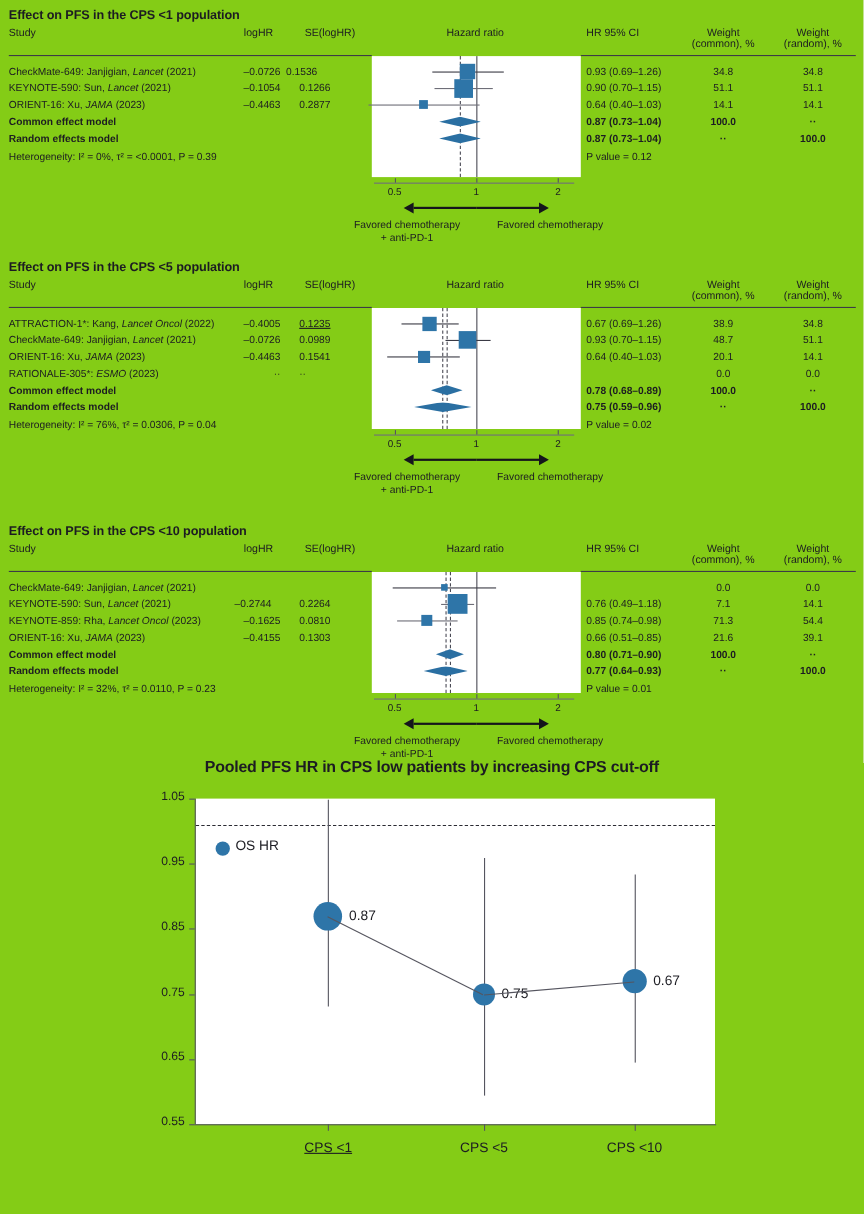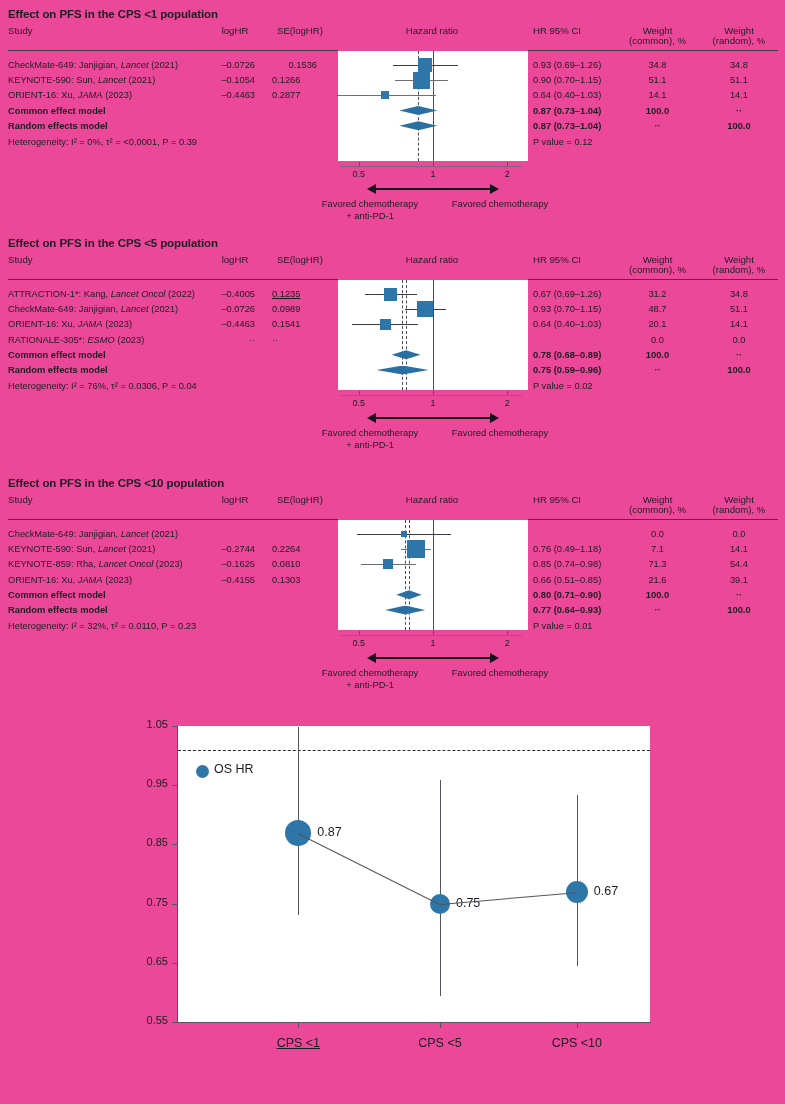--- a/index.html
+++ b/index.html
@@ -6,21 +6,21 @@
   html, body {
     margin: 0; padding: 0;
     background: #f4f4f8;
     font-family: "Liberation Sans", sans-serif;
     color: #1c1c22;
   }
   #page {
     position: relative;
     width: 785px;
     height: 1104px;
-    background: #ec4899;
+    background: #84cc16;
     overflow: hidden;
   }
 
   
   .panel { position: absolute; left: 0; width: 785px; }
   .panel-title {
     position: absolute; left: 8px; top: 0;
     font-size: 11.5px; font-weight: bold; letter-spacing: -0.1px;
     white-space: nowrap;
   }
@@ -143,21 +143,21 @@
         <div class="sqr" style="left: 80.2567px; top: 7px; width: 14px; height: 14px;"></div>
         <div class="ciline grey" style="left: 56.7904px; top: 29.2px; width: 53.236px;"></div>
         <div class="sqr" style="left: 75.2404px; top: 20.7px; width: 17px; height: 17px;"></div>
         <div class="ciline grey" style="left: -3.22071px; top: 44.4px; width: 101.429px;"></div>
         <div class="sqr" style="left: 43.1807px; top: 40.4px; width: 8px; height: 8px;"></div>
         <div class="diamond" style="left: 61.2905px; top: 55.1px; width: 37.9543px; height: 9px; clip-path: polygon(0% 50%, 50% 0%, 100% 50%, 50% 100%);"></div>
         <div class="diamond" style="left: 61.2905px; top: 70.3px; width: 37.9543px; height: 9px; clip-path: polygon(0% 50%, 50% 0%, 100% 50%, 50% 100%);"></div>
       </div>
       <div class="rowtext" style="left: 8px; top: 52px;"><span>CheckMate-649: Janjigian, </span><i>Lancet</i><span> (2021)</span></div>
       <div class="rowtext" style="left: 205px; top: 52px; width: 50px; text-align: right;">–0.0726</div>
-      <div class="rowtext" style="left: 272px; top: 52px; width: 45px; text-align: right;">0.1536</div>
+      <div class="rowtext" style="left: 260px; top: 52px; width: 45px; text-align: left;">0.1536</div>
       <div class="rowtext" style="left: 533px; top: 52px;">0.93 (0.69–1.26)</div>
       <div class="rowtext" style="left: 620px; top: 52px; width: 75px; text-align: center;">34.8</div>
       <div class="rowtext" style="left: 700px; top: 52px; width: 78px; text-align: center;">34.8</div>
       <div class="rowtext" style="left: 8px; top: 67.2px;"><span>KEYNOTE-590: Sun, </span><i>Lancet</i><span> (2021)</span></div>
       <div class="rowtext" style="left: 205px; top: 67.2px; width: 50px; text-align: right;">–0.1054</div>
       <div class="rowtext" style="left: 272px; top: 67.2px; width: 45px; text-align: left;">0.1266</div>
       <div class="rowtext" style="left: 533px; top: 67.2px;">0.90 (0.70–1.15)</div>
       <div class="rowtext" style="left: 620px; top: 67.2px; width: 75px; text-align: center;">51.1</div>
       <div class="rowtext" style="left: 700px; top: 67.2px; width: 78px; text-align: center;">51.1</div>
       <div class="rowtext" style="left: 8px; top: 82.4px;"><span>ORIENT-16: Xu, </span><i>JAMA</i><span> (2023)</span></div>
@@ -218,21 +218,21 @@
         <div class="sqr" style="left: 79.2567px; top: 21.2px; width: 16px; height: 16px;"></div>
         <div class="ciline" style="left: 14.0731px; top: 44.4px; width: 66.0319px;"></div>
         <div class="sqr" style="left: 41.6807px; top: 38.9px; width: 11px; height: 11px;"></div>
         <div class="diamond" style="left: 53.6819px; top: 70.3px; width: 28.8604px; height: 9px; clip-path: polygon(0% 50%, 50% 0%, 100% 50%, 50% 100%);"></div>
         <div class="diamond" style="left: 38.4575px; top: 85.5px; width: 52.2038px; height: 9px; clip-path: polygon(0% 50%, 50% 0%, 100% 50%, 50% 100%);"></div>
       </div>
       <div class="rowtext" style="left: 8px; top: 52px;"><span>ATTRACTION-1*: Kang, </span><i>Lancet Oncol</i><span> (2022)</span></div>
       <div class="rowtext" style="left: 205px; top: 52px; width: 50px; text-align: right;">–0.4005</div>
       <div class="rowtext" style="left: 272px; top: 52px; width: 45px; text-align: left; text-decoration: underline;">0.1235</div>
       <div class="rowtext" style="left: 533px; top: 52px;">0.67 (0.69–1.26)</div>
-      <div class="rowtext" style="left: 620px; top: 52px; width: 75px; text-align: center;">31.2</div>
+      <div class="rowtext" style="left: 620px; top: 52px; width: 75px; text-align: center;">38.9</div>
       <div class="rowtext" style="left: 700px; top: 52px; width: 78px; text-align: center;">34.8</div>
       <div class="rowtext" style="left: 8px; top: 67.2px;"><span>CheckMate-649: Janjigian, </span><i>Lancet</i><span> (2021)</span></div>
       <div class="rowtext" style="left: 205px; top: 67.2px; width: 50px; text-align: right;">–0.0726</div>
       <div class="rowtext" style="left: 272px; top: 67.2px; width: 45px; text-align: left;">0.0989</div>
       <div class="rowtext" style="left: 533px; top: 67.2px;">0.93 (0.70–1.15)</div>
       <div class="rowtext" style="left: 620px; top: 67.2px; width: 75px; text-align: center;">48.7</div>
       <div class="rowtext" style="left: 700px; top: 67.2px; width: 78px; text-align: center;">51.1</div>
       <div class="rowtext" style="left: 8px; top: 82.4px;"><span>ORIENT-16: Xu, </span><i>JAMA</i><span> (2023)</span></div>
       <div class="rowtext" style="left: 205px; top: 82.4px; width: 50px; text-align: right;">–0.4463</div>
       <div class="rowtext" style="left: 272px; top: 82.4px; width: 45px; text-align: left;">0.1541</div>
@@ -300,21 +300,21 @@
         <div class="diamond" style="left: 58.3115px; top: 70.3px; width: 25.4289px; height: 9px; clip-path: polygon(0% 50%, 50% 0%, 100% 50%, 50% 100%);"></div>
         <div class="diamond" style="left: 47.1807px; top: 85.5px; width: 40.0759px; height: 9px; clip-path: polygon(0% 50%, 50% 0%, 100% 50%, 50% 100%);"></div>
       </div>
       <div class="rowtext" style="left: 8px; top: 52px;"><span>CheckMate-649: Janjigian, </span><i>Lancet</i><span> (2021)</span></div>
       <div class="rowtext" style="left: 205px; top: 52px; width: 50px; text-align: right;"></div>
       <div class="rowtext" style="left: 272px; top: 52px; width: 45px; text-align: left;"></div>
       <div class="rowtext" style="left: 533px; top: 52px;"></div>
       <div class="rowtext" style="left: 620px; top: 52px; width: 75px; text-align: center;">0.0</div>
       <div class="rowtext" style="left: 700px; top: 52px; width: 78px; text-align: center;">0.0</div>
       <div class="rowtext" style="left: 8px; top: 67.2px;"><span>KEYNOTE-590: Sun, </span><i>Lancet</i><span> (2021)</span></div>
-      <div class="rowtext" style="left: 205px; top: 67.2px; width: 50px; text-align: right;">–0.2744</div>
+      <div class="rowtext" style="left: 205px; top: 67.2px; width: 50px; text-align: center;">–0.2744</div>
       <div class="rowtext" style="left: 272px; top: 67.2px; width: 45px; text-align: left;">0.2264</div>
       <div class="rowtext" style="left: 533px; top: 67.2px;">0.76 (0.49–1.18)</div>
       <div class="rowtext" style="left: 620px; top: 67.2px; width: 75px; text-align: center;">7.1</div>
       <div class="rowtext" style="left: 700px; top: 67.2px; width: 78px; text-align: center;">14.1</div>
       <div class="rowtext" style="left: 8px; top: 82.4px;"><span>KEYNOTE-859: Rha, </span><i>Lancet Oncol</i><span> (2023)</span></div>
       <div class="rowtext" style="left: 205px; top: 82.4px; width: 50px; text-align: right;">–0.1625</div>
       <div class="rowtext" style="left: 272px; top: 82.4px; width: 45px; text-align: left;">0.0810</div>
       <div class="rowtext" style="left: 533px; top: 82.4px;">0.85 (0.74–0.98)</div>
       <div class="rowtext" style="left: 620px; top: 82.4px; width: 75px; text-align: center;">71.3</div>
       <div class="rowtext" style="left: 700px; top: 82.4px; width: 78px; text-align: center;">54.4</div>
@@ -347,20 +347,21 @@
       <div class="ticklab" style="left: 493.369px; top: 161px; width: 28px;">2</div>
       <div class="arrline" style="left: 376.039px; top: 180px; width: 57px;"></div>
       <div class="arrhead left" style="left: 367.039px; top: 176px;"></div>
       <div class="arrline" style="left: 433.039px; top: 180px; width: 57px;"></div>
       <div class="arrhead right" style="left: 490.039px; top: 176px;"></div>
       <div class="legendfoot" style="left: 305.039px; top: 190px; width: 130px;">Favored chemotherapy</div>
       <div class="legendfoot" style="left: 305.039px; top: 202px; width: 130px;">+ anti-PD-1</div>
       <div class="legendfoot" style="left: 435.039px; top: 190px; width: 130px;">Favored chemotherapy</div>
     </div>
     <div id="bchart" style="top: 690px; height: 414px;">
+      <div class="title" style="top: 0px;">Pooled PFS HR in CPS low patients by increasing CPS cut-off</div>
       <div id="bplotarea" style="left: 178px; top: 36px; width: 472px; height: 296px; background: rgb(255, 255, 255);"></div>
       <div class="yax" style="left: 177px; top: 36px; height: 296px;"></div>
       <div class="xax" style="left: 177px; top: 332px; width: 474px;"></div>
       <div class="ytick" style="left: 172px; top: 36px;"></div>
       <div class="ylab" style="left: 126px; top: 28px; width: 42px;">1.05</div>
       <div class="ytick" style="left: 172px; top: 95.2px;"></div>
       <div class="ylab" style="left: 126px; top: 87.2px; width: 42px;">0.95</div>
       <div class="ytick" style="left: 172px; top: 154.4px;"></div>
       <div class="ylab" style="left: 126px; top: 146.4px; width: 42px;">0.85</div>
       <div class="ytick" style="left: 172px; top: 213.6px;"></div>

